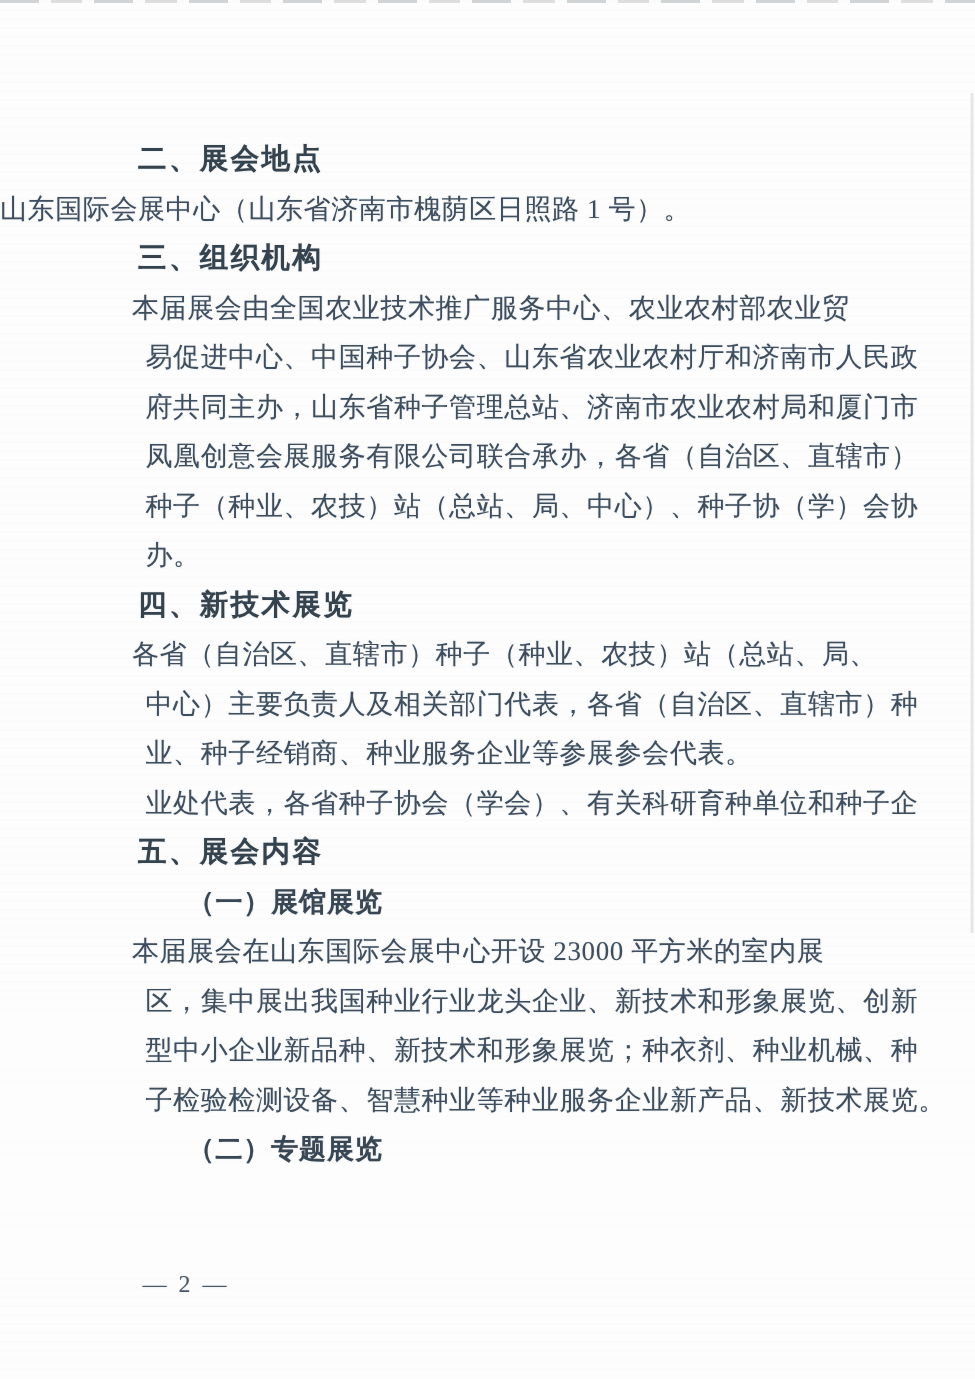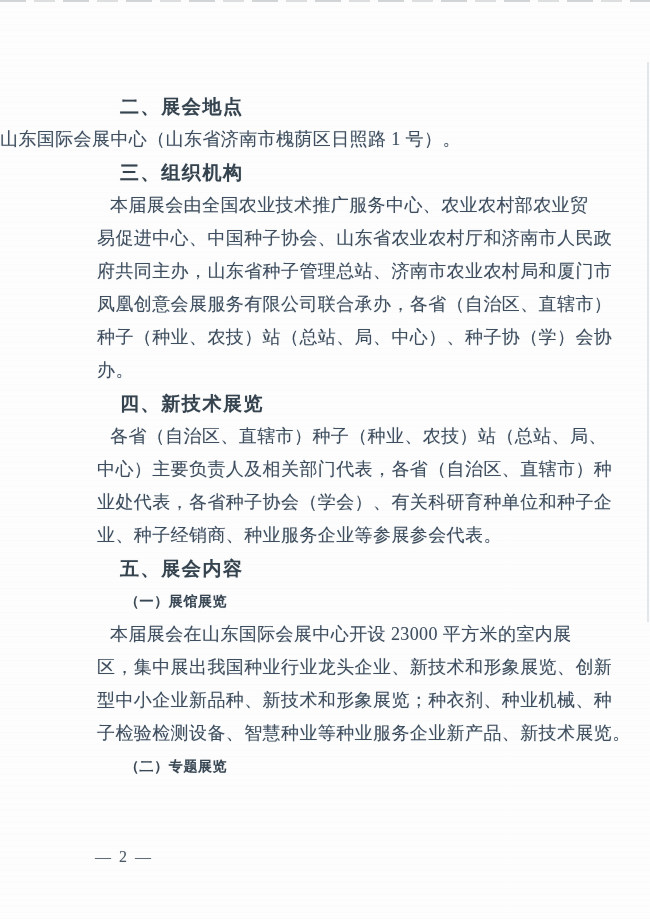--- a/index.html
+++ b/index.html
@@ -46,36 +46,36 @@
   .line {
     height: 33px;
     line-height: 33px;
     white-space: nowrap;
     color: #3e4e5f;
     font-size: 18px;
     letter-spacing: 0.4px;
     text-shadow: 0 0 1px rgba(62,78,95,0.28);
   }
   .h1 {
-    margin-left: 120px;
+    margin-left: 92px;
     font-family: "Liberation Sans", sans-serif;
     font-weight: bold;
     font-size: 19px;
     letter-spacing: 1.6px;
     color: #35434f;
   }
   .h2 {
     margin-left: 125px;
     font-weight: bold;
-    font-size: 14px;
+    font-size: 18px;
     letter-spacing: 0.6px;
     color: #394754;
   }
   .flush { }
-  .first { margin-left: 110px; }
+  .first { margin-left: 88px; }
   .cont  { margin-left: 97px; font-family: Liberation Serif, serif; }
   .page-number {
     position: absolute;
     left: 95px;
     top: 845px;
     height: 24px;
     line-height: 24px;
     font-size: 16px;
     letter-spacing: 2px;
     color: #4c5a67;
@@ -99,22 +99,22 @@
     <div class="line first">本届展会由全国农业技术推广服务中心、农业农村部农业贸</div>
     <div class="line cont">易促进中心、中国种子协会、山东省农业农村厅和济南市人民政</div>
     <div class="line cont">府共同主办，山东省种子管理总站、济南市农业农村局和厦门市</div>
     <div class="line cont">凤凰创意会展服务有限公司联合承办，各省（自治区、直辖市）</div>
     <div class="line cont">种子（种业、农技）站（总站、局、中心）、种子协（学）会协</div>
     <div class="line cont">办。</div>
 
     <div class="line h1">四、新技术展览</div>
     <div class="line first">各省（自治区、直辖市）种子（种业、农技）站（总站、局、</div>
     <div class="line cont">中心）主要负责人及相关部门代表，各省（自治区、直辖市）种</div>
+    <div class="line cont">业、种子经销商、种业服务企业等参展参会代表。</div>
     <div class="line cont">业处代表，各省种子协会（学会）、有关科研育种单位和种子企</div>
-    <div class="line cont">业、种子经销商、种业服务企业等参展参会代表。</div>
 
     <div class="line h1">五、展会内容</div>
 
     <div class="line h2">（一）展馆展览</div>
     <div class="line first">本届展会在山东国际会展中心开设 23000 平方米的室内展</div>
     <div class="line cont">区，集中展出我国种业行业龙头企业、新技术和形象展览、创新</div>
     <div class="line cont">型中小企业新品种、新技术和形象展览；种衣剂、种业机械、种</div>
     <div class="line cont">子检验检测设备、智慧种业等种业服务企业新产品、新技术展览。</div>
 
     <div class="line h2">（二）专题展览</div>

